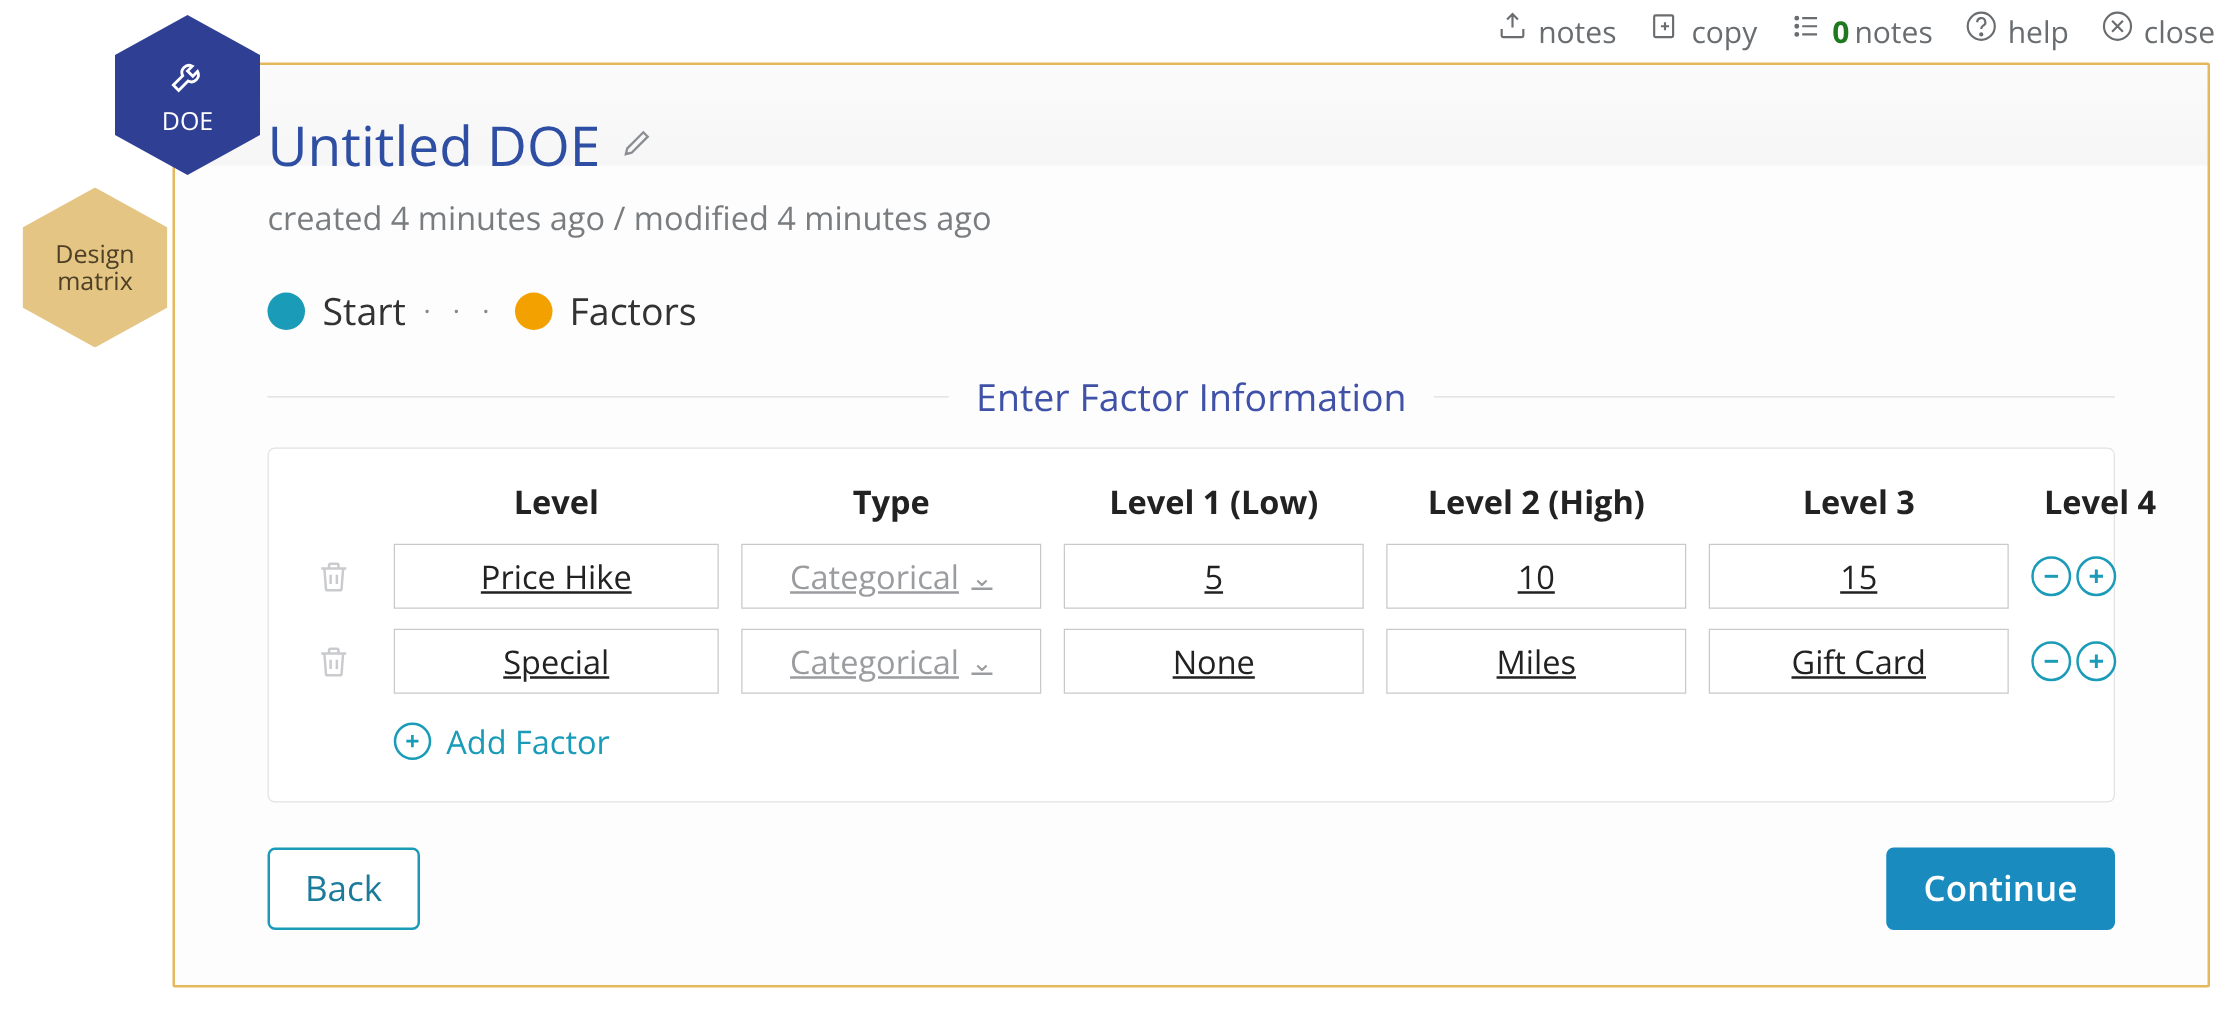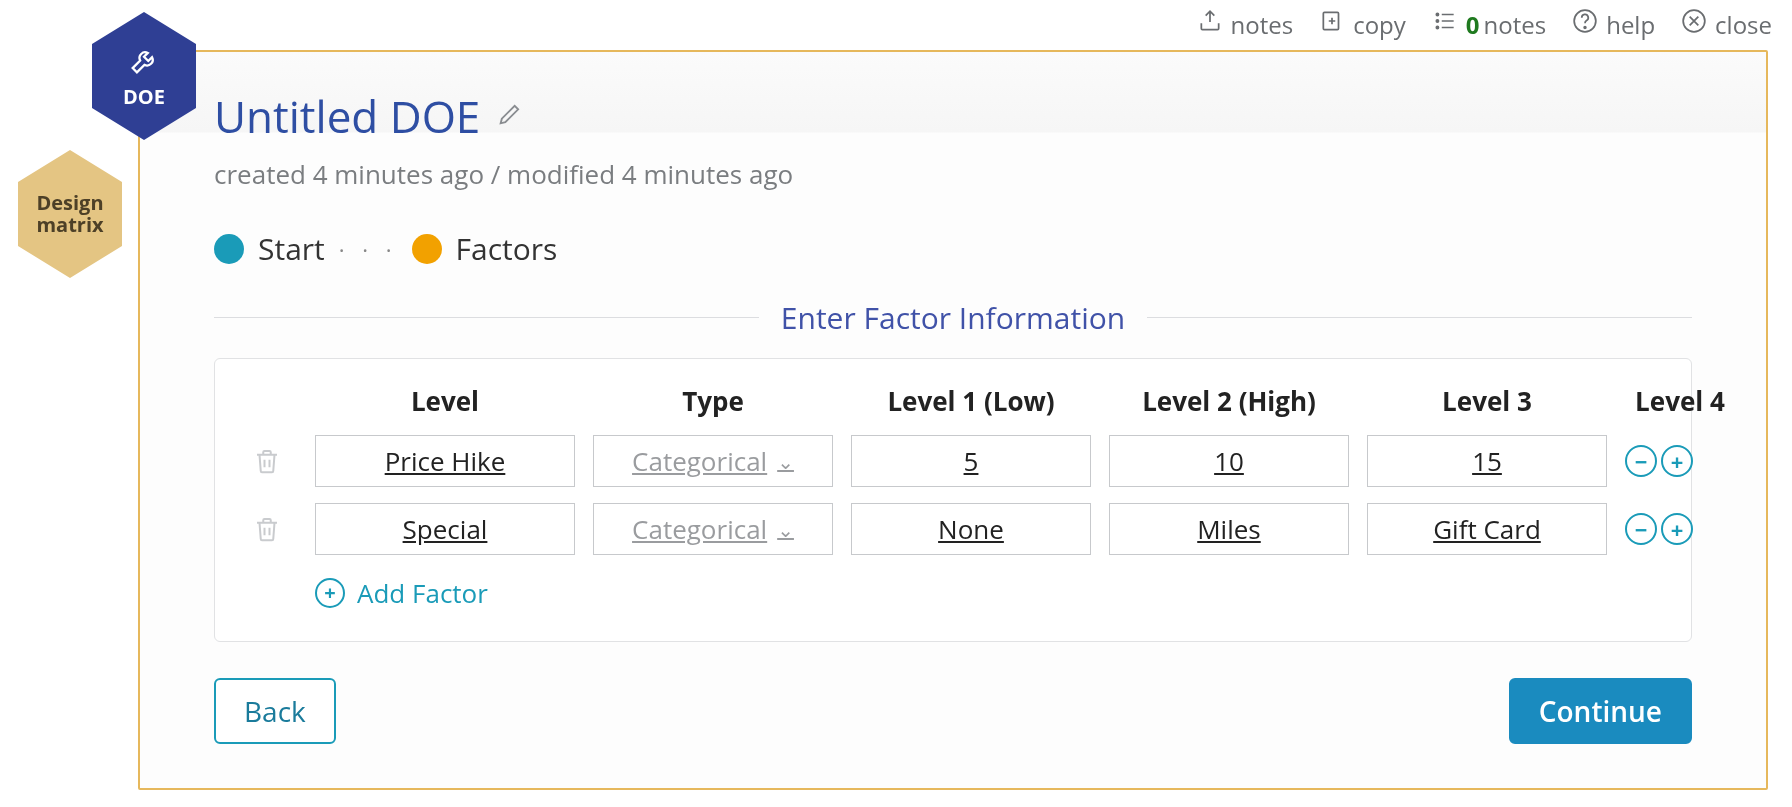--- a/index.html
+++ b/index.html
@@ -33,32 +33,31 @@
   .toolbar .notes-count {
     color: #1f7a1f;
     font-weight: 700;
     margin-right: -4px;
   }
   .toolbar svg { width: 26px; height: 26px; stroke: #6a6d70; fill: none; stroke-width: 1.6; }
 
   
   .hex {
     position: absolute;
-    width: 104px;
+    width: 116px;
     height: 128px;
     clip-path: polygon(50% 0, 100% 25%, 100% 75%, 50% 100%, 0 75%, 0 25%);
     display: flex;
     flex-direction: column;
     align-items: center;
     justify-content: center;
     text-align: center;
     font-size: 20px;
     line-height: 1.1;
     cursor: pointer;
-    font-weight: bold;
   }
   .hex-doe {
     left: 92px;
     top: 12px;
     background: #2f3f94;
     color: #fff;
     z-index: 3;
   }
   .hex-doe svg { width: 34px; height: 34px; stroke:#fff; fill:none; stroke-width:1.6; margin-bottom:4px;}
   .hex-design {

